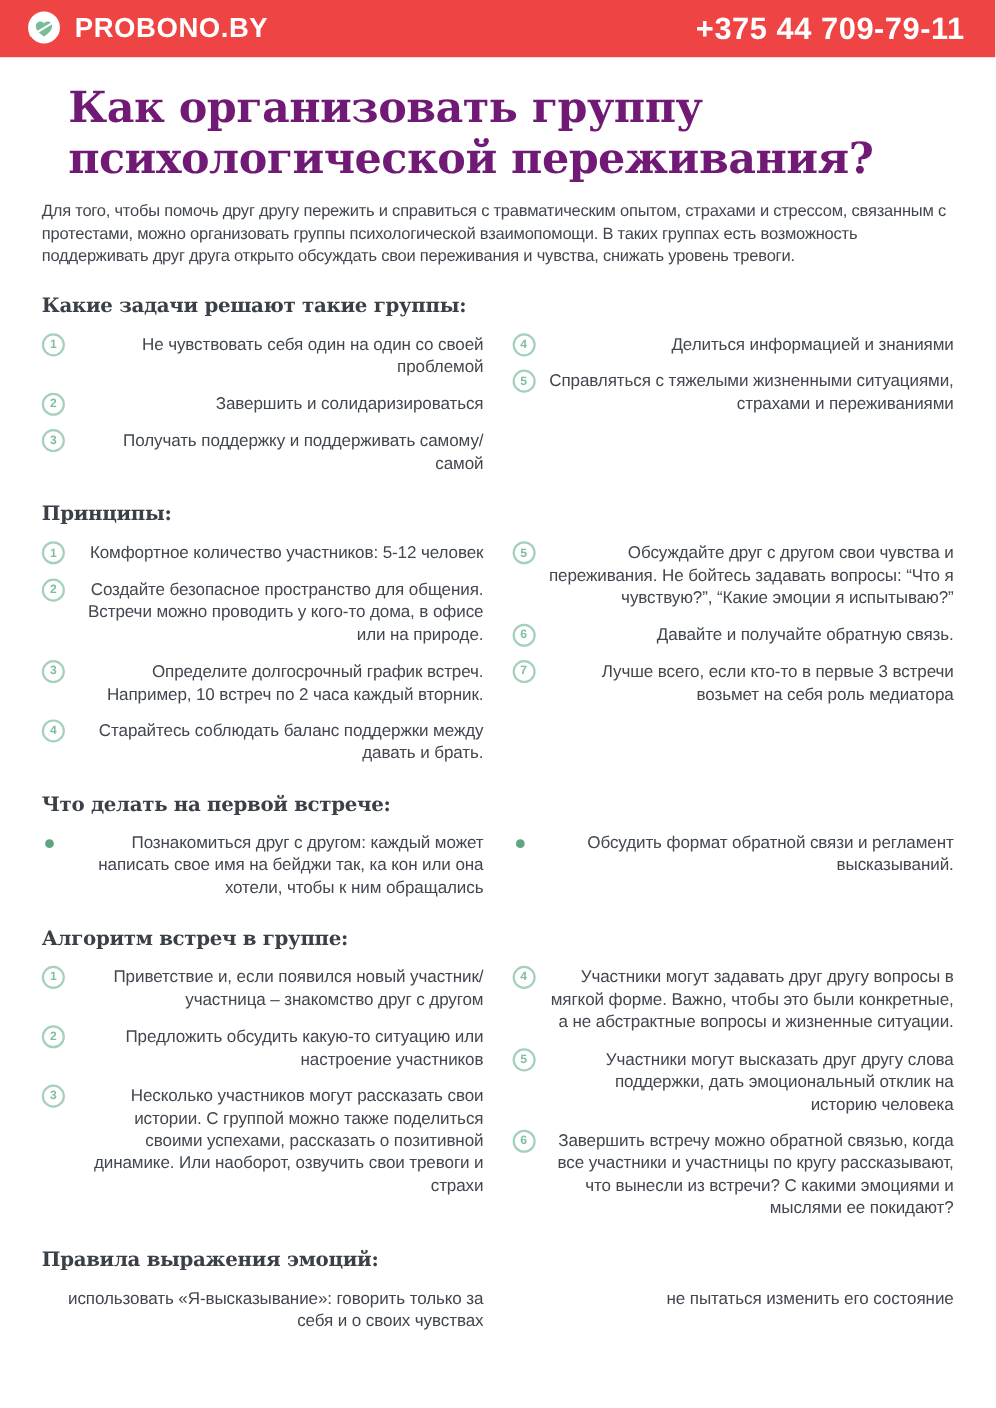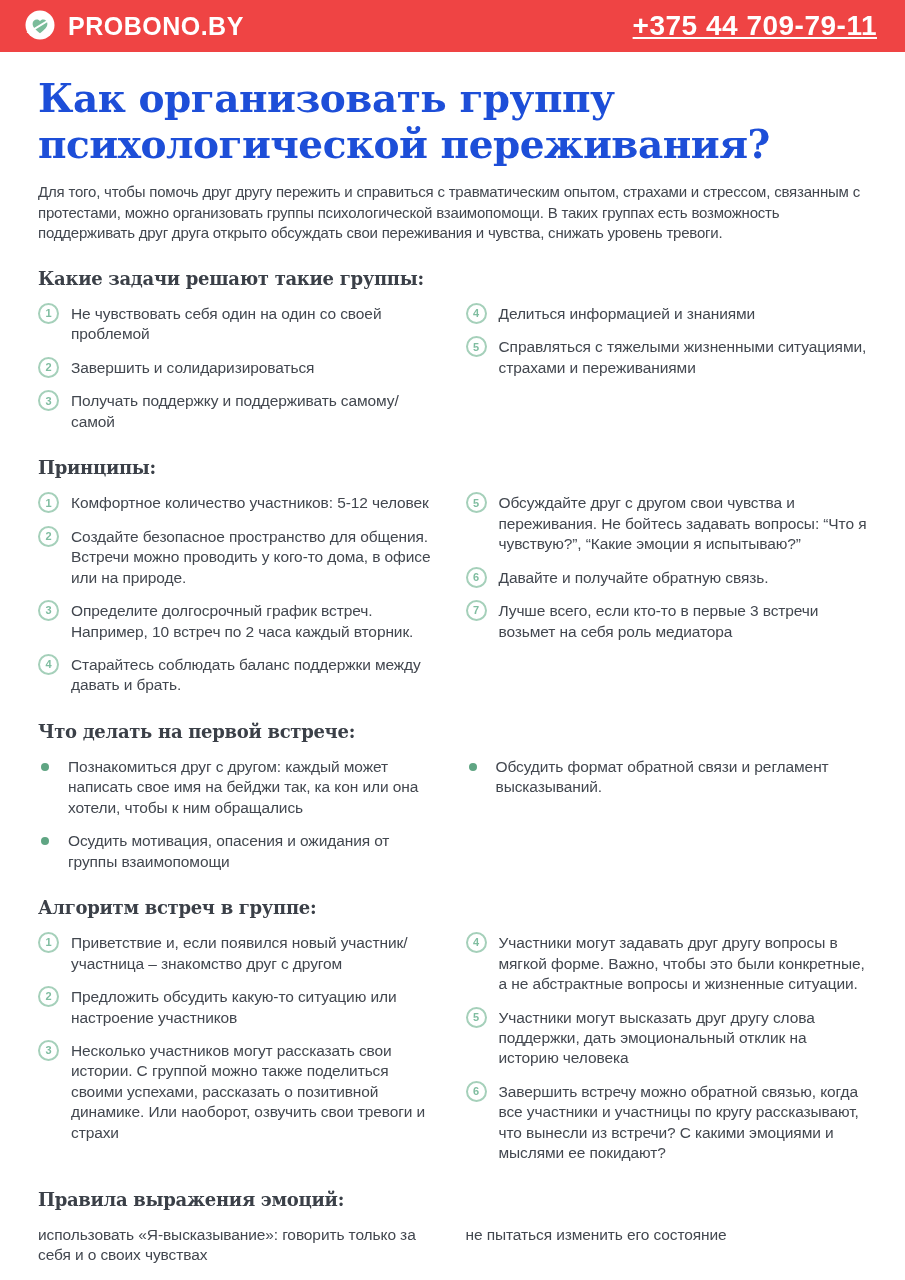--- a/index.html
+++ b/index.html
@@ -35,32 +35,32 @@
     letter-spacing: 0.5px;
     font-family: "Liberation Sans", sans-serif;
   }
   .logo { width: 36px; height: 36px; display: block; }
   .phone {
     color: #ffffff;
     font-weight: bold;
     font-size: 28px;
     letter-spacing: 0.5px;
     font-family: "Liberation Sans", sans-serif;
-    text-decoration: underline;
   }
   
   main { padding: 24px 38px 30px 38px; }
   h1 {
     font-family: "DejaVu Serif", serif;
     font-weight: bold;
     font-size: 39px;
     line-height: 1.17;
-    color: #1d4ed8;
+    color: #701a75;
     letter-spacing: -0.5px;
     margin-bottom: 15px;
+    margin-left: 24px;
   }
   .intro {
     font-size: 15px;
     line-height: 1.35;
     letter-spacing: -0.2px;
     color: #42474f;
     max-width: 848px;
     white-space: pre-line;
   }
   .section { margin-top: 25px; }
@@ -105,21 +105,21 @@
   .dot {
     flex: none;
     width: 8px;
     height: 8px;
     border-radius: 50%;
     background: #5fa583;
     margin-top: 6px;
     margin-left: 3px;
     margin-right: 7px;
   }
-  .item-text { flex: 1; }
+  .item-text { flex: 1; text-align: right; }
 </style>
 </head>
 <body>
 
 <div class="page">
 
   <header class="header-bar">
     <div class="brand">
       <span class="logo">
         <svg viewBox="0 0 36 36" width="36" height="36" aria-hidden="true">
@@ -209,24 +209,20 @@
   </section>
 
   <section class="section">
     <h2>Что делать на первой встрече:</h2>
     <div class="columns">
       <div class="column">
               <div class="item">
                 <span class="dot"></span>
                 <span class="item-text">Познакомиться друг с другом: каждый может написать свое имя на бейджи так, ка кон или она хотели, чтобы к ним обращались</span>
               </div>
-              <div class="item">
-                <span class="dot"></span>
-                <span class="item-text">Осудить мотивация, опасения и ожидания от группы взаимопомощи</span>
-              </div>
             </div>
       <div class="column">
               <div class="item">
                 <span class="dot"></span>
                 <span class="item-text">Обсудить формат обратной связи и регламент высказываний.</span>
               </div>
             </div>
     </div>
   </section>
 

